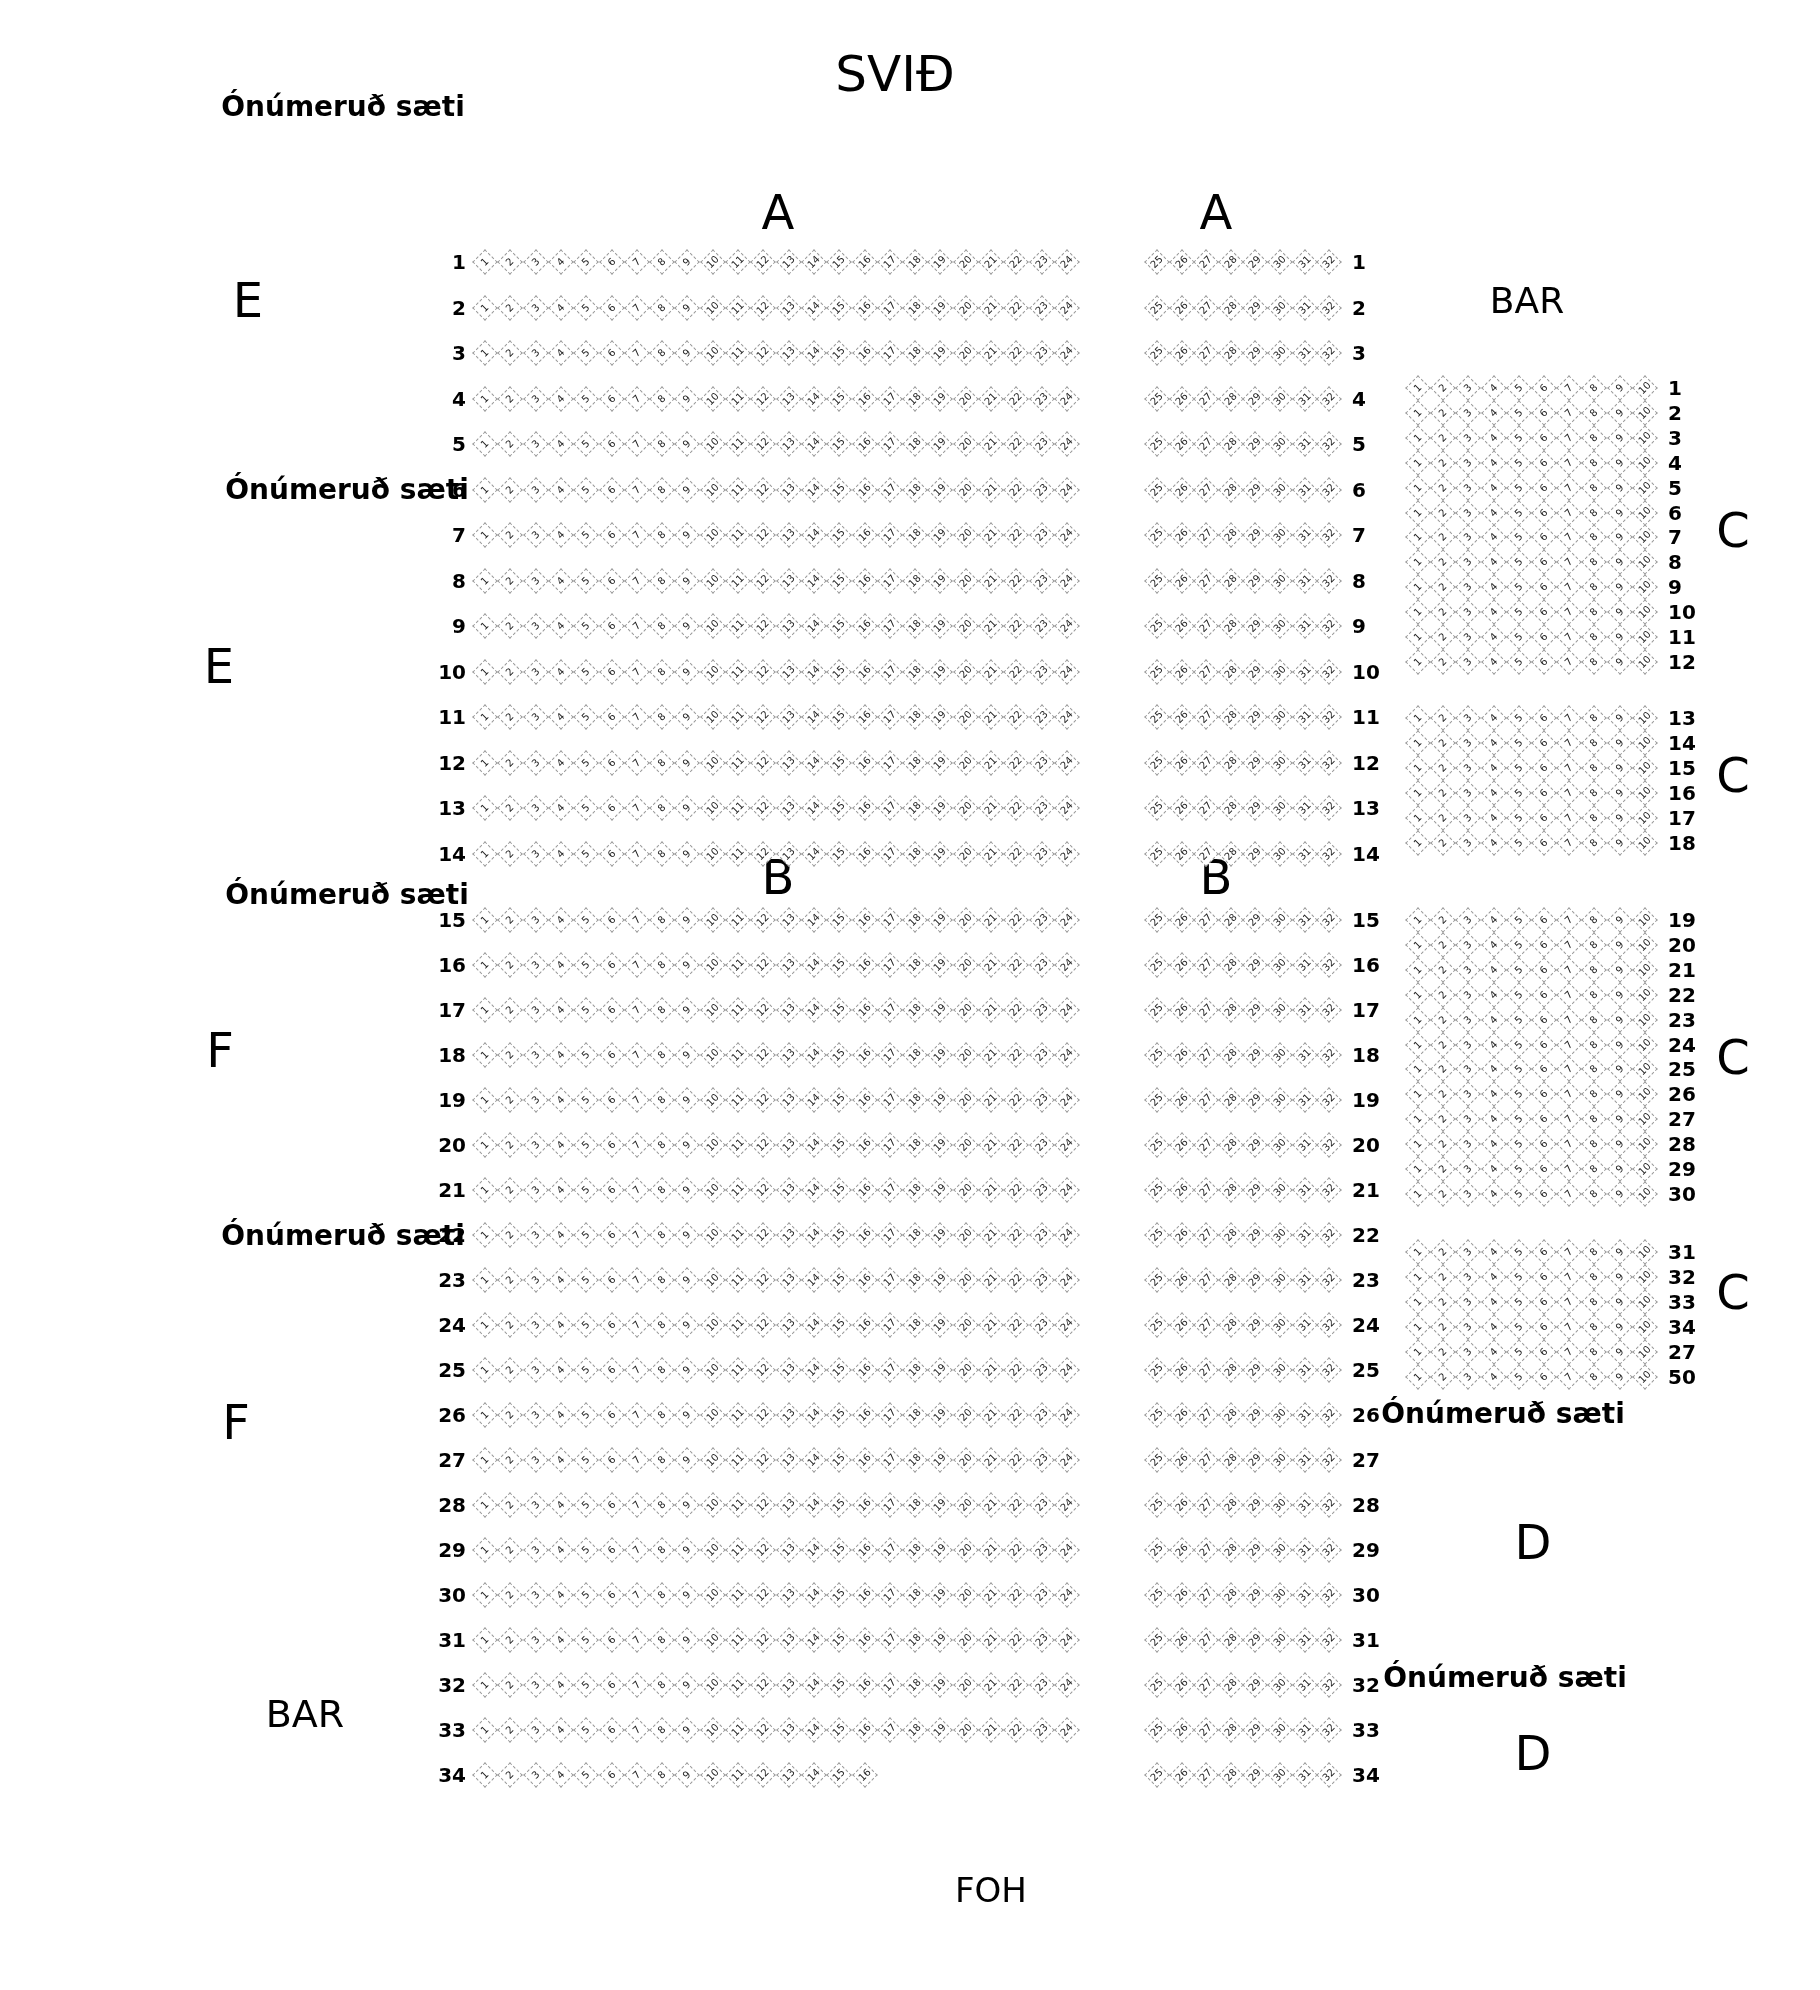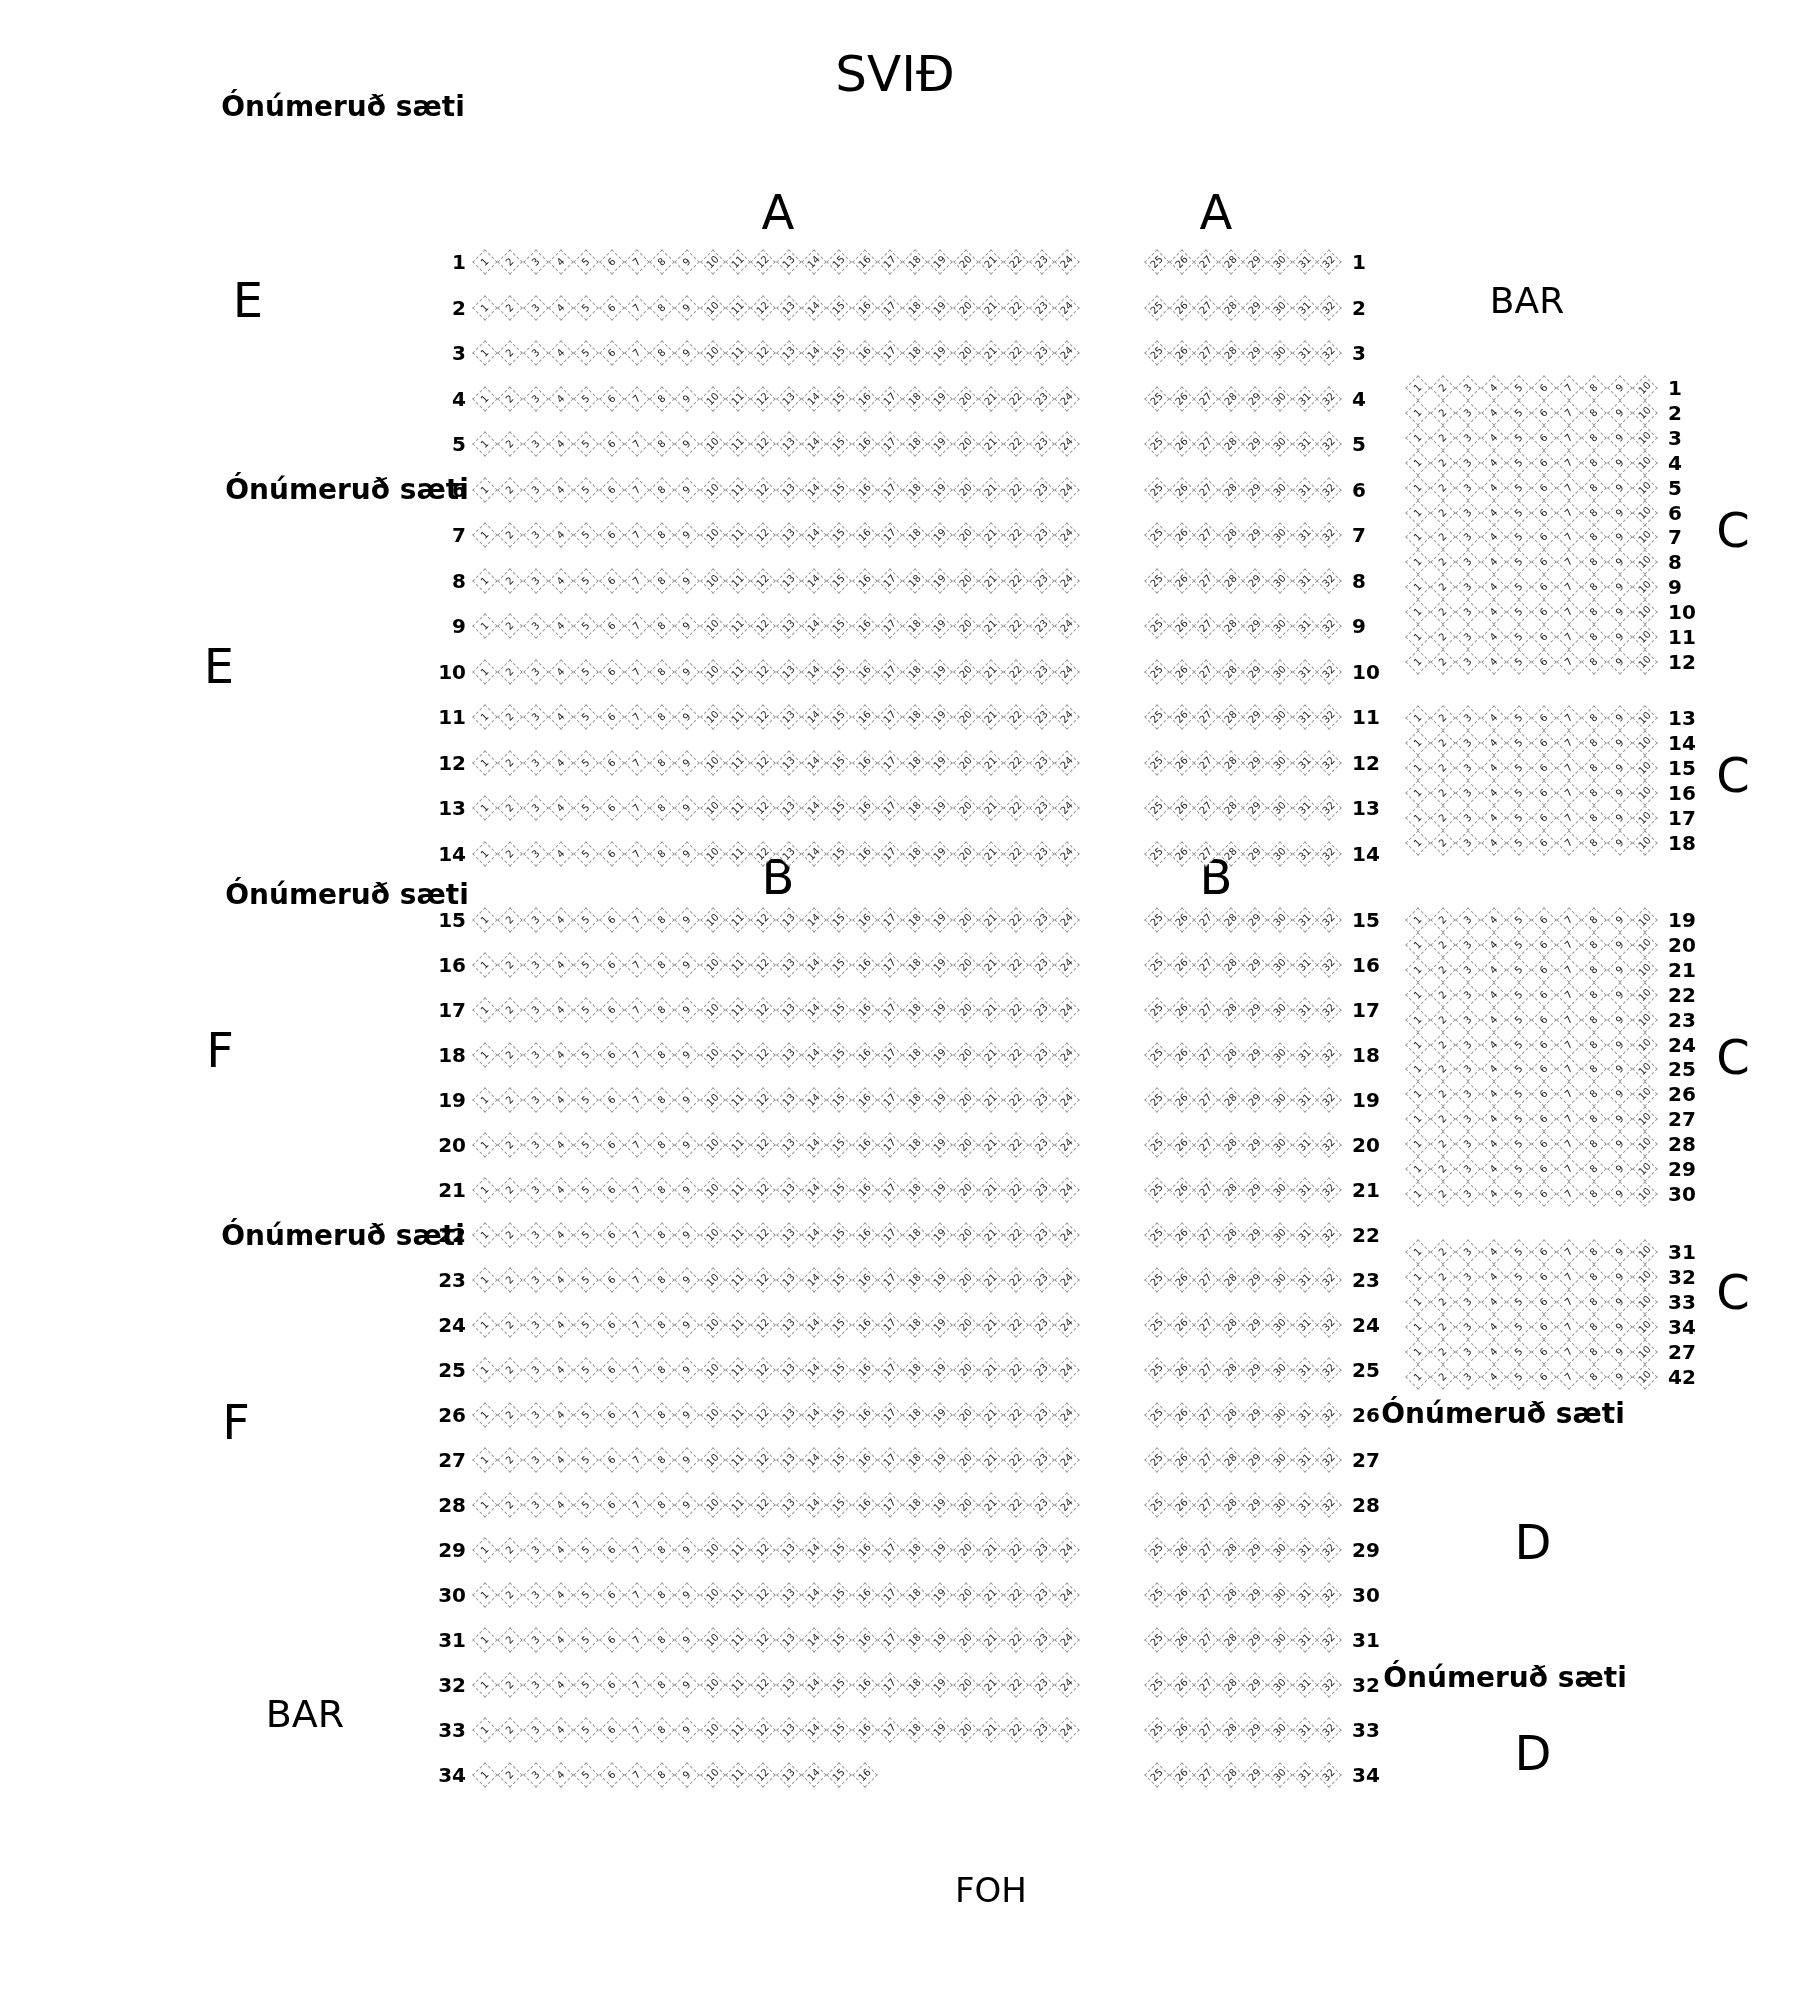--- a/index.html
+++ b/index.html
@@ -4479,14 +4479,14 @@
     </div>
     <div class="seat" style="left: 1585.4px; top: 1367.5px;">
       <span class="seat-num">8</span>
     </div>
     <div class="seat" style="left: 1610.6px; top: 1367.5px;">
       <span class="seat-num">9</span>
     </div>
     <div class="seat" style="left: 1635.8px; top: 1367.5px;">
       <span class="seat-num">10</span>
     </div>
-    <div class="row-num" style="top: 1376.5px; left: 1668px;">42</div>
+    <div class="row-num" style="top: 1376.5px; left: 1668px;">50</div>
   </div>
 
 </body></html>

